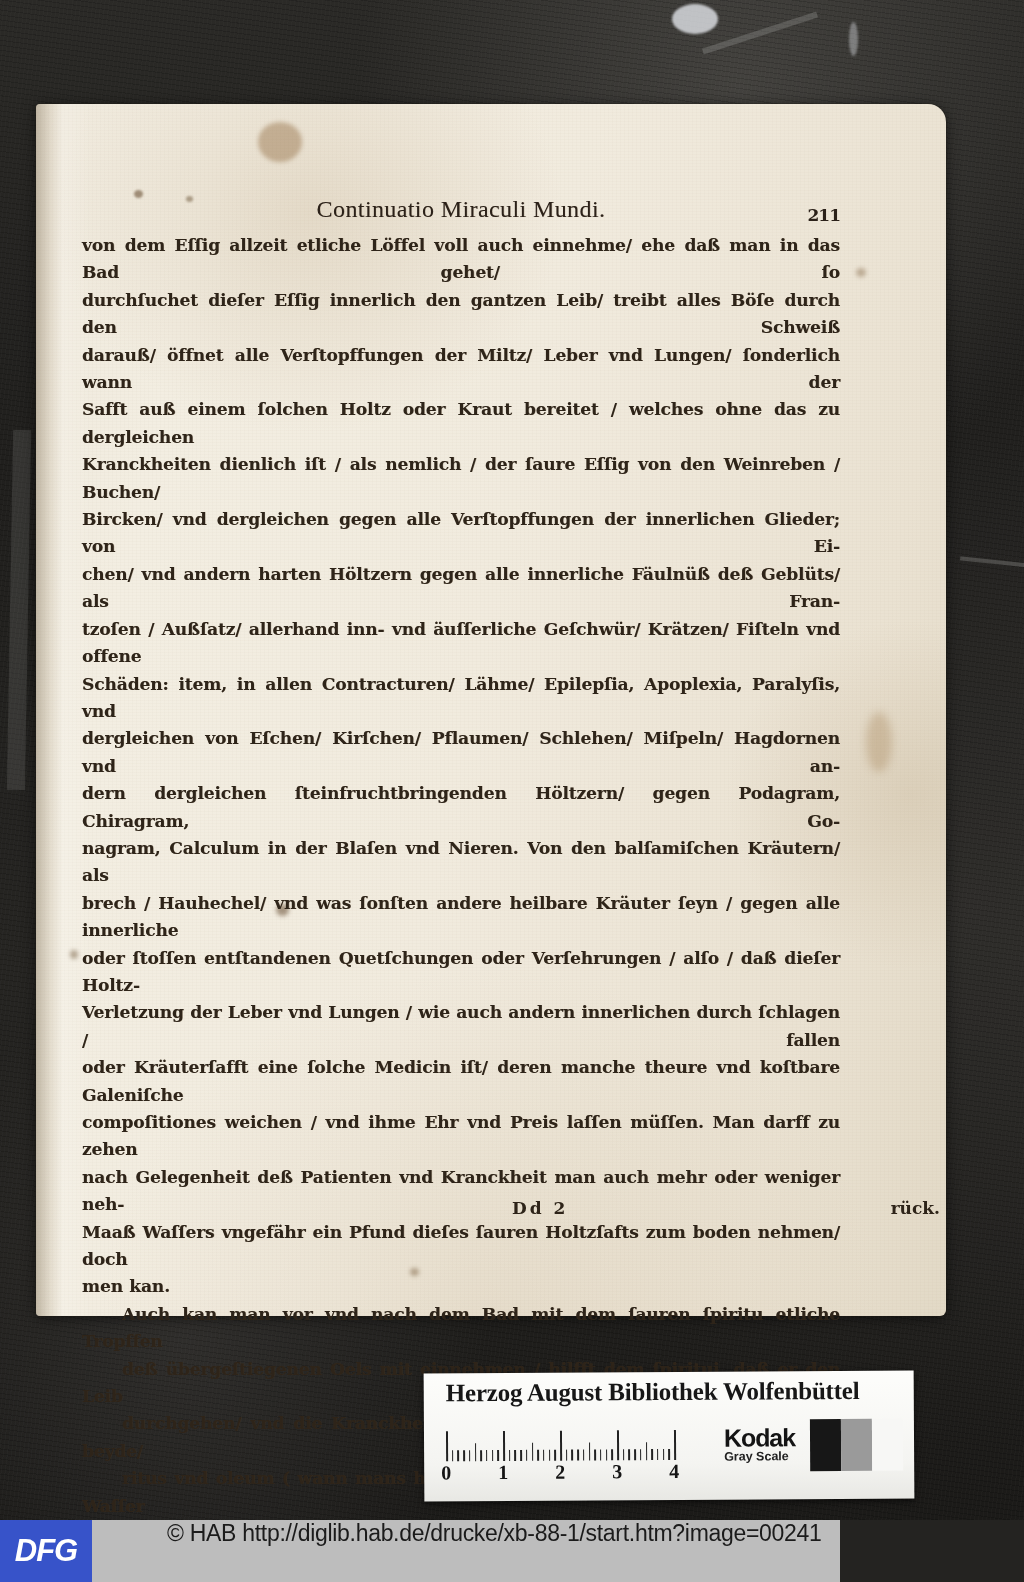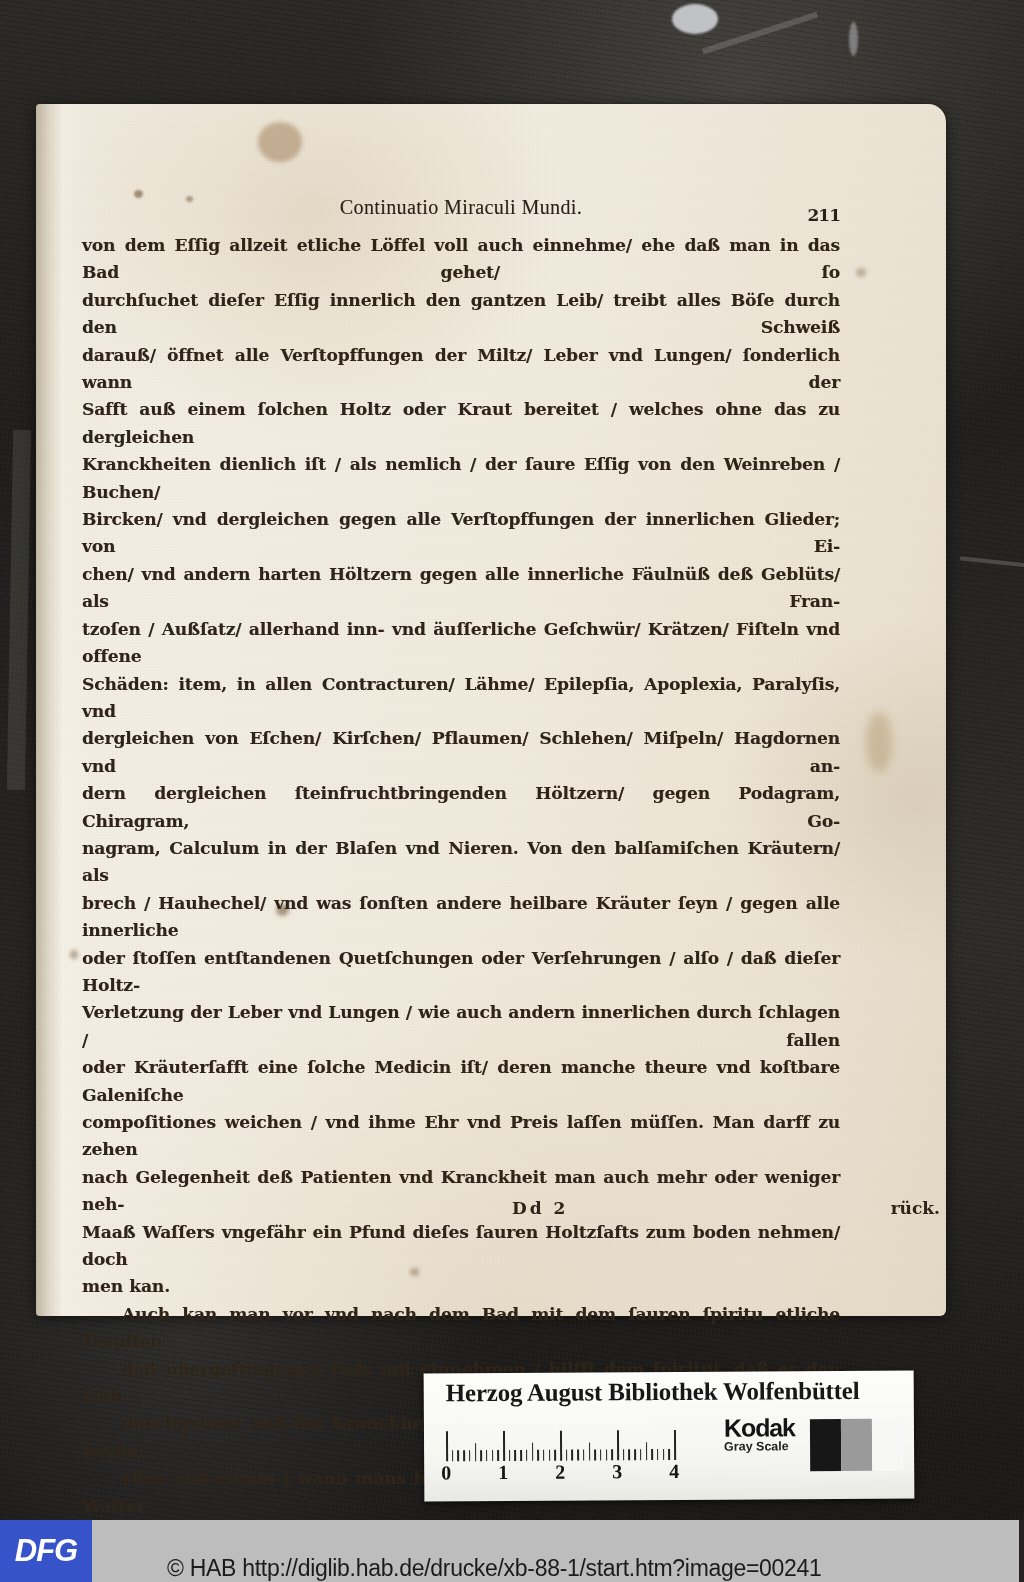--- a/index.html
+++ b/index.html
@@ -90,21 +90,21 @@
   .running-head {
     display: flex;
     align-items: baseline;
     justify-content: center;
     position: relative;
     height: 30px;
     margin-bottom: 6px;
   }
   .rh-title {
     font-family: "Liberation Serif", serif;
-    font-size: 20px;
+    font-size: 24px;
     letter-spacing: .4px;
     color: #2b2119;
     text-shadow: .4px .3px 0 rgba(90,70,46,.35);
   }
   .rh-folio {
     position: absolute;
     right: 0;
     bottom: 1px;
     font-family: "DejaVu Serif", serif;
     font-weight: 700;
@@ -176,21 +176,21 @@
     position: absolute;
     bottom: -1px;
     transform: translateX(-50%);
     font-family: "Liberation Serif", serif;
     font-weight: 700;
     font-size: 20px;
     color: #151515;
   }
   .kodak {
     position: absolute;
-    left: 300px; top: 44px;
+    left: 300px; top: 54px;
     text-align: left;
   }
   .kodak-word {
     font-family: "Liberation Sans", sans-serif;
     font-weight: 700;
     font-size: 25px;
     letter-spacing: -1.1px;
     color: #141414;
     line-height: 24px;
   }
@@ -204,24 +204,24 @@
   .patches { position: absolute; left: 386px; top: 48px; display: flex; height: 52px; }
   .patch { width: 30px; height: 52px; }
   .patch.black { background:#171717; width:31px; }
   .patch.gray  { background:#9a9a9a; width:31px; }
   .patch.white { background:#f7f7f5; width:31px; }
 
   
   .footer {
     position: absolute;
     left: 0; bottom: 0;
-    width: 1019px; height: 62px;
+    width: 840px; height: 62px;
     background: #bdbdbd;
     display: flex;
-    align-items: flex-end;
+    align-items: flex-start;
   }
   .dfg {
     width: 92px; height: 62px;
     background: #3753c9;
     display: flex; align-items: center; justify-content: center;
     flex: none;
   }
   .dfg-word {
     font-family: "Liberation Sans", sans-serif;
     font-weight: 700;

